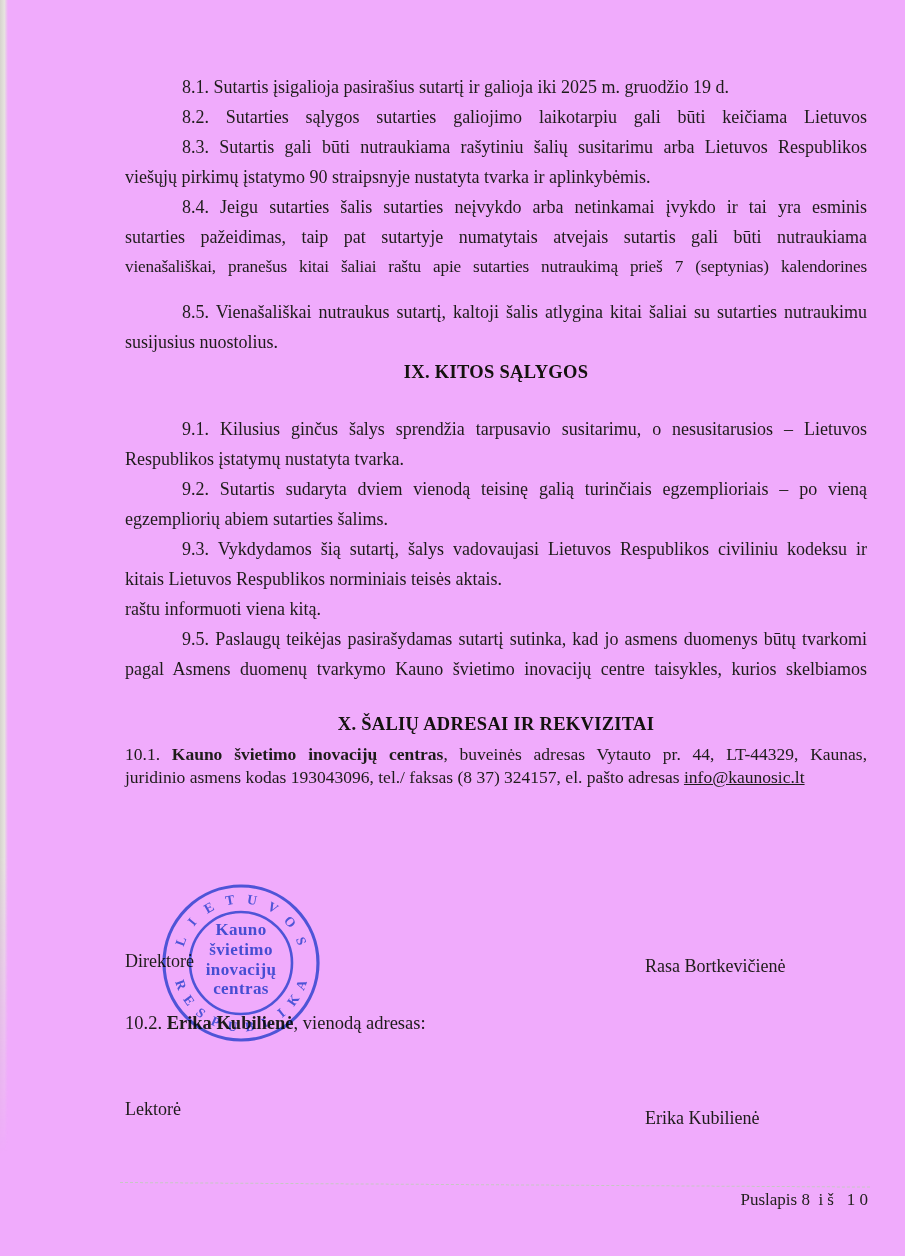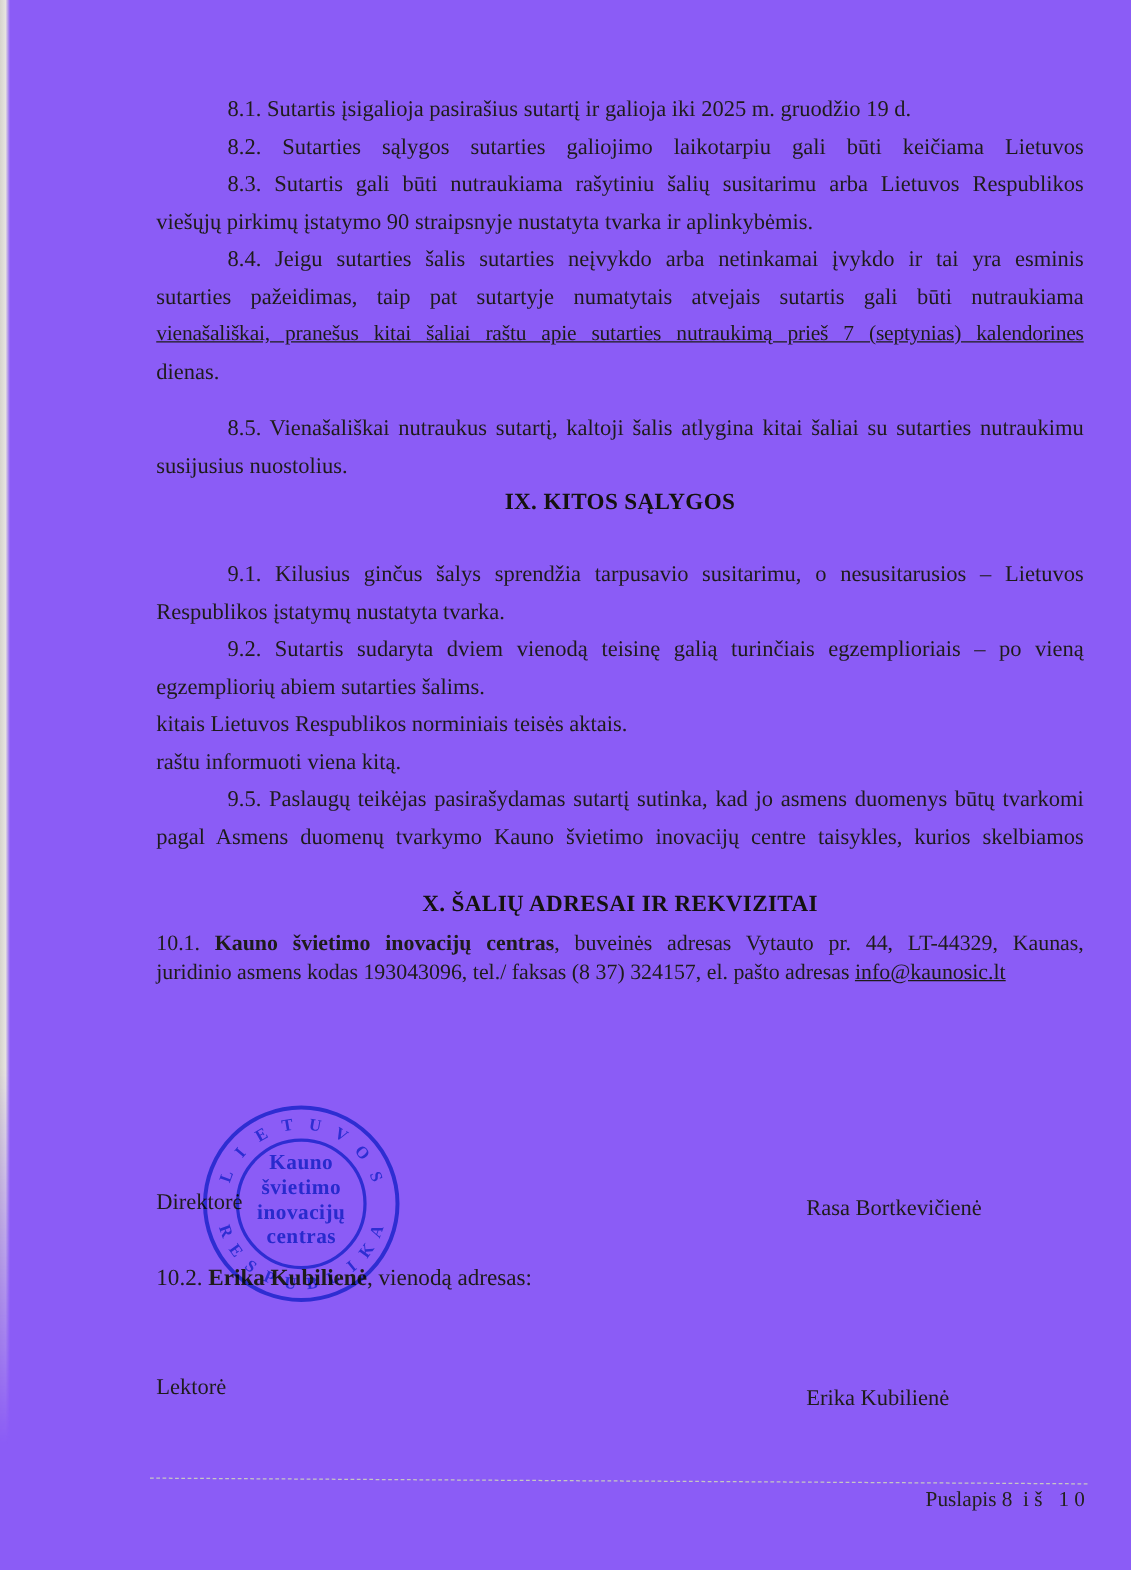--- a/index.html
+++ b/index.html
@@ -1,35 +1,35 @@
 <!DOCTYPE html>
 <html lang="lt"><head>
 <meta charset="utf-8">
 <style>
   html,body{margin:0;padding:0;background:#ffffff;}
   .page{
-    position:relative;width:905px;height:1256px;background:#8b5cf6;
+    position:relative;width:905px;height:1256px;background:#f0abfc;
     font-family:"Liberation Serif","DejaVu Serif",serif;
     color:#1e1c1a;overflow:hidden;
   }
   .scan-edge{
     position:absolute;left:0;top:0;width:8px;height:1256px;
     background:linear-gradient(to right,#d6d3cd 0%,#e6e3df 55%,rgba(255,255,255,0) 100%);
     -webkit-mask-image:linear-gradient(to bottom,#000 0%,#000 68%,transparent 92%);
             mask-image:linear-gradient(to bottom,#000 0%,#000 68%,transparent 92%);
   }
   .text-col{
     position:absolute;left:125px;top:72px;width:742px;
     font-size:18px;line-height:30px;
   }
   .para{margin:0;}
   .jline{text-align:justify;text-align-last:justify;}
   .lline{text-align:left;}
   .ind{text-indent:57px;}
-  .condensed{font-size:17.2px;letter-spacing:-0.15px;text-decoration:underline;}
+  .condensed{font-size:17.2px;letter-spacing:-0.15px;}
   .gap-sm{margin-top:15px;}
   .heading{
     text-align:center;font-weight:bold;color:#14120f;
     font-size:18.5px;line-height:30px;letter-spacing:0.3px;
   }
   .h9-gap{margin-top:0;}
   .p91-gap{margin-top:27px;}
   .h10-gap{margin-top:25px;}
   .requisites{margin-top:4px;font-size:17.5px;line-height:23px;}
   .bold{font-weight:bold;}
@@ -73,38 +73,38 @@
       <span class="jline ind" style="display:block">8.2. Sutarties sąlygos sutarties galiojimo laikotarpiu gali būti keičiama Lietuvos</span>
     </p>
     <p class="para">
       <span class="jline ind" style="display:block">8.3.  Sutartis gali būti nutraukiama rašytiniu šalių susitarimu arba Lietuvos Respublikos</span>
       <span class="lline" style="display:block">viešųjų pirkimų įstatymo 90 straipsnyje nustatyta tvarka ir aplinkybėmis.</span>
     </p>
     <p class="para">
       <span class="jline ind" style="display:block">8.4. Jeigu sutarties šalis sutarties neįvykdo arba netinkamai įvykdo ir tai yra esminis</span>
       <span class="jline" style="display:block">sutarties pažeidimas, taip pat sutartyje numatytais atvejais sutartis gali būti nutraukiama</span>
       <span class="jline condensed" style="display:block">vienašališkai, pranešus kitai šaliai raštu apie sutarties nutraukimą prieš 7 (septynias) kalendorines</span>
-      <span class="lline" style="display:block">dienas.</span>
     </p>
     <p class="para gap-sm">
       <span class="jline ind" style="display:block">8.5. Vienašališkai nutraukus sutartį, kaltoji šalis atlygina kitai šaliai su sutarties nutraukimu</span>
       <span class="lline" style="display:block">susijusius nuostolius.</span>
     </p>
 
     <div class="heading h9-gap">IX. KITOS SĄLYGOS</div>
 
     <p class="para p91-gap">
       <span class="jline ind" style="display:block">9.1. Kilusius ginčus šalys sprendžia tarpusavio susitarimu, o nesusitarusios – Lietuvos</span>
       <span class="lline" style="display:block">Respublikos įstatymų nustatyta tvarka.</span>
     </p>
     <p class="para">
       <span class="jline ind" style="display:block">9.2. Sutartis sudaryta dviem vienodą teisinę galią turinčiais egzemplioriais – po vieną</span>
       <span class="lline" style="display:block">egzempliorių abiem sutarties šalims.</span>
     </p>
     <p class="para">
+      <span class="jline ind" style="display:block">9.3. Vykdydamos šią sutartį, šalys vadovaujasi Lietuvos Respublikos civiliniu kodeksu ir</span>
       <span class="lline" style="display:block">kitais Lietuvos Respublikos norminiais teisės aktais.</span>
     </p>
     <p class="para">
       <span class="lline" style="display:block">raštu informuoti viena kitą.</span>
     </p>
     <p class="para">
       <span class="jline ind" style="display:block">9.5. Paslaugų teikėjas pasirašydamas sutartį sutinka, kad jo asmens duomenys būtų tvarkomi</span>
       <span class="jline" style="display:block">pagal Asmens duomenų tvarkymo Kauno švietimo inovacijų centre taisykles, kurios skelbiamos</span>
     </p>
 

